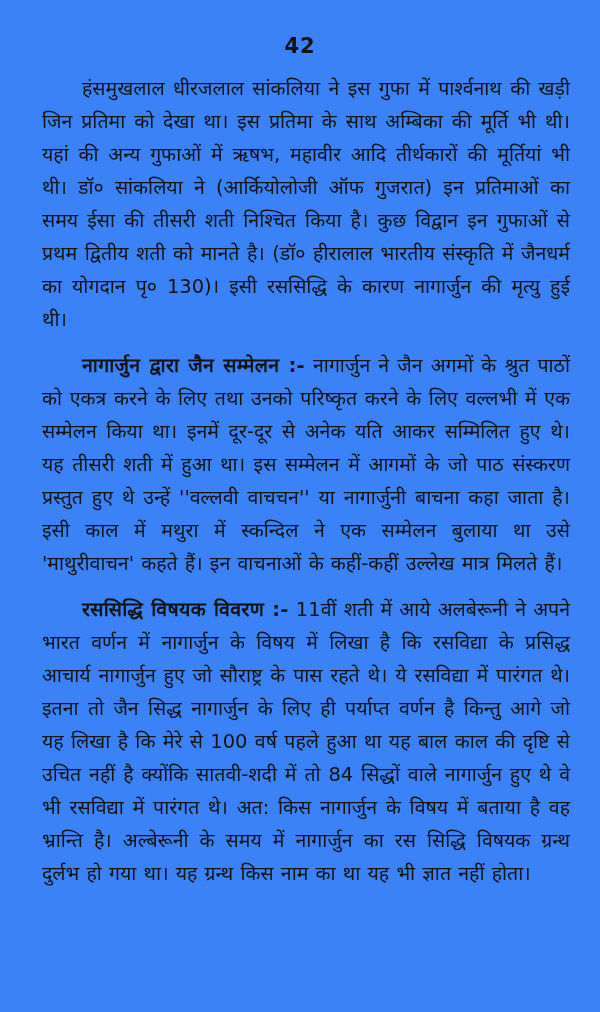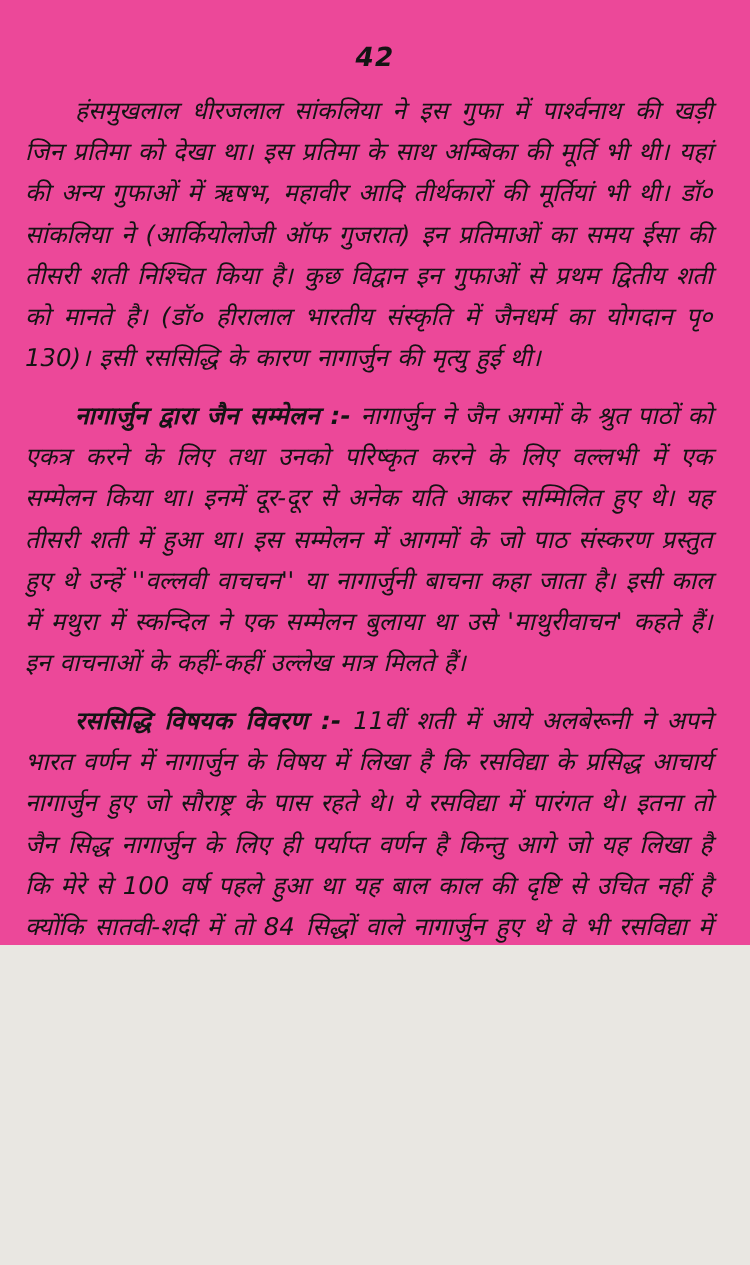--- a/index.html
+++ b/index.html
@@ -3,38 +3,37 @@
 <meta charset="utf-8">
 <style>
   html, body {
     margin: 0;
     padding: 0;
     background: #e9e7e2;
   }
   .page {
     position: relative;
     width: 600px;
-    height: 756px;
+    height: 1012px;
     margin: 0 auto;
-    background: #ec4899;
+    background: #3b82f6;
     color: #141414;
     font-family: "DejaVu Sans", "Liberation Serif", sans-serif;
     overflow: hidden;
     box-sizing: border-box;
-    font-style: italic;
   }
   .page-number {
     text-align: center;
     font-weight: bold;
     font-size: 21px;
     padding-top: 34px;
     letter-spacing: 1px;
   }
   .content {
-    padding: 14px 30px 0 20px;
+    padding: 14px 30px 0 42px;
   }
   p.para {
     margin: 0 0 13px 0;
     font-size: 19.5px;
     line-height: 33px;
     text-align: justify;
     text-indent: 40px;
     word-spacing: 1px;
   }
   p.para .run-in-heading {

